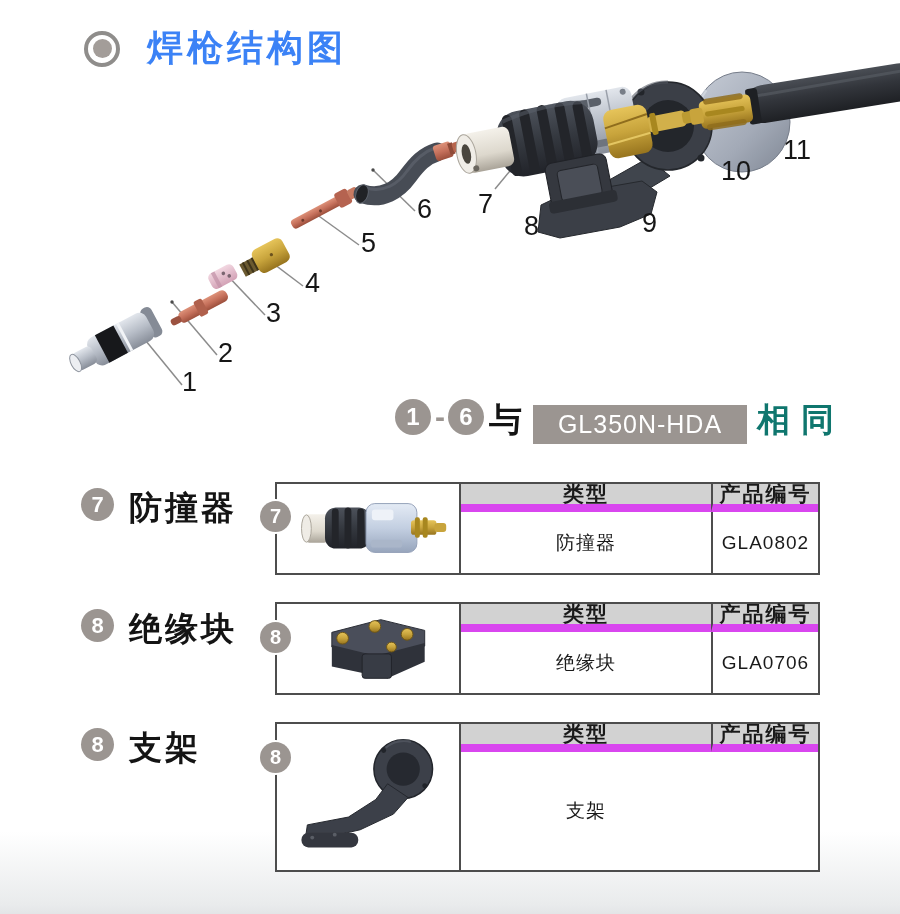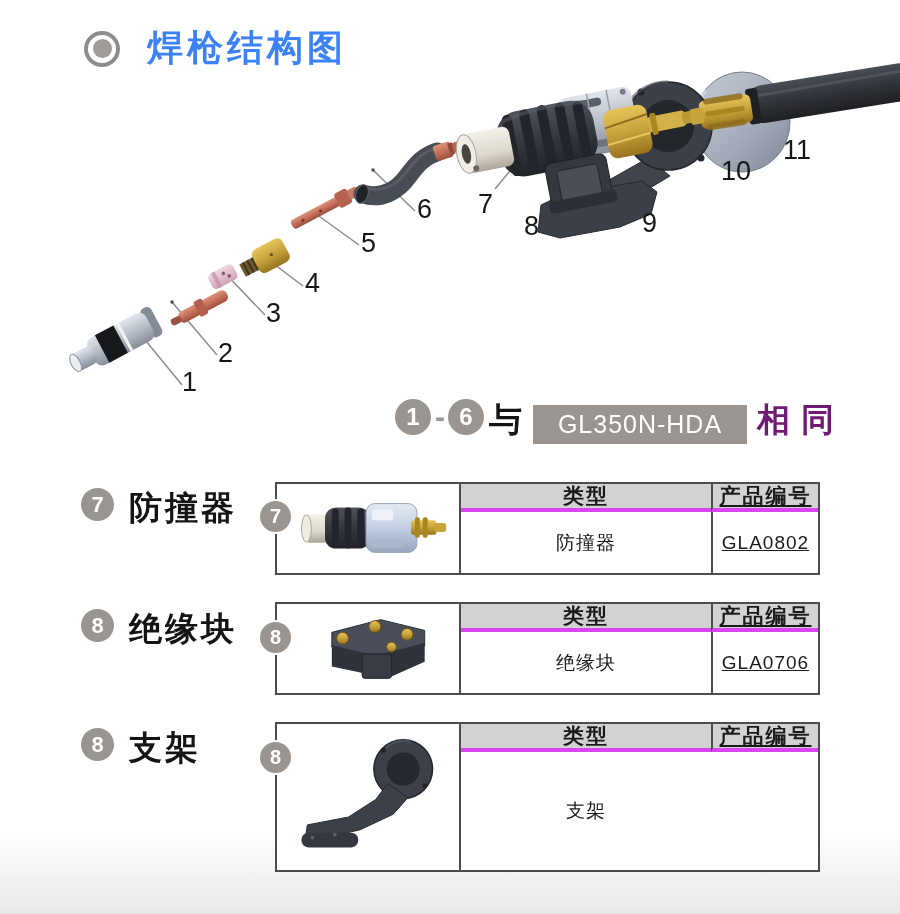--- a/index.html
+++ b/index.html
@@ -24,34 +24,34 @@
   .note .b1{position:absolute;left:395px;top:3px;width:36px;height:36px;font-size:24px;}
   .note .b6{position:absolute;left:448px;top:3px;width:36px;height:36px;font-size:24px;}
   .note .ndash{position:absolute;left:431px;top:0px;width:18px;height:42px;
                display:flex;align-items:center;justify-content:center;
                color:#9b9591;font-size:30px;font-weight:bold;}
   .note .conj{position:absolute;left:489px;top:2px;font-size:33px;font-weight:bold;color:#141414;}
   .note .model-box{position:absolute;left:533px;top:9px;width:214px;height:39px;background:#9b9591;
                    display:flex;align-items:center;justify-content:center;
                    color:#fff;font-size:25px;letter-spacing:1px;}
   .note .same{position:absolute;left:757px;top:2px;font-size:33px;font-weight:bold;
-              letter-spacing:11px;color:#701a75;white-space:nowrap;font-family:Liberation Mono, monospace;}
+              letter-spacing:11px;color:#0f766e;white-space:nowrap;font-family:Liberation Mono, monospace;}
   
   .sec-badge{position:absolute;width:33px;height:33px;font-size:22px;}
   .sec-label{position:absolute;left:129px;font-size:33px;font-weight:bold;
              letter-spacing:3px;color:#141414;white-space:nowrap;}
   .pbox{position:absolute;left:275px;width:545px;border:2px solid #4d4d4d;background:#fff;
         display:grid;grid-template-columns:184px 250px 107px;box-sizing:border-box;}
   .pbox .img-cell{grid-row:1/3;grid-column:1;border-right:2px solid #4d4d4d;position:relative;
                   display:flex;align-items:center;justify-content:center;}
-  .pbox .th{background:#d2d2d2;border-bottom:4px solid #d946ef;
+  .pbox .th{background:#d2d2d2;border-bottom:8px solid #d946ef;
             display:flex;align-items:center;justify-content:center;
             font-size:21px;font-weight:bold;letter-spacing:2px;}
   .pbox .td{display:flex;align-items:center;justify-content:center;font-size:19px;letter-spacing:1px;}
-  .pbox .code-col{border-left:2px solid #4d4d4d;text-decoration:underline;}
+  .pbox .code-col{border-left:2px solid #4d4d4d;}
   .box-badge{position:absolute;left:-17px;width:31px;height:31px;font-size:20px;
              box-shadow:0 0 0 2px #ffffff;z-index:3;}
 </style>
 </head>
 <body>
 
 <svg width="0" height="0" style="position:absolute" aria-hidden="true">
   <defs>
     <linearGradient id="silver" x1="0" y1="0" x2="0" y2="1">
       <stop offset="0" stop-color="#e2e6ec"></stop>

